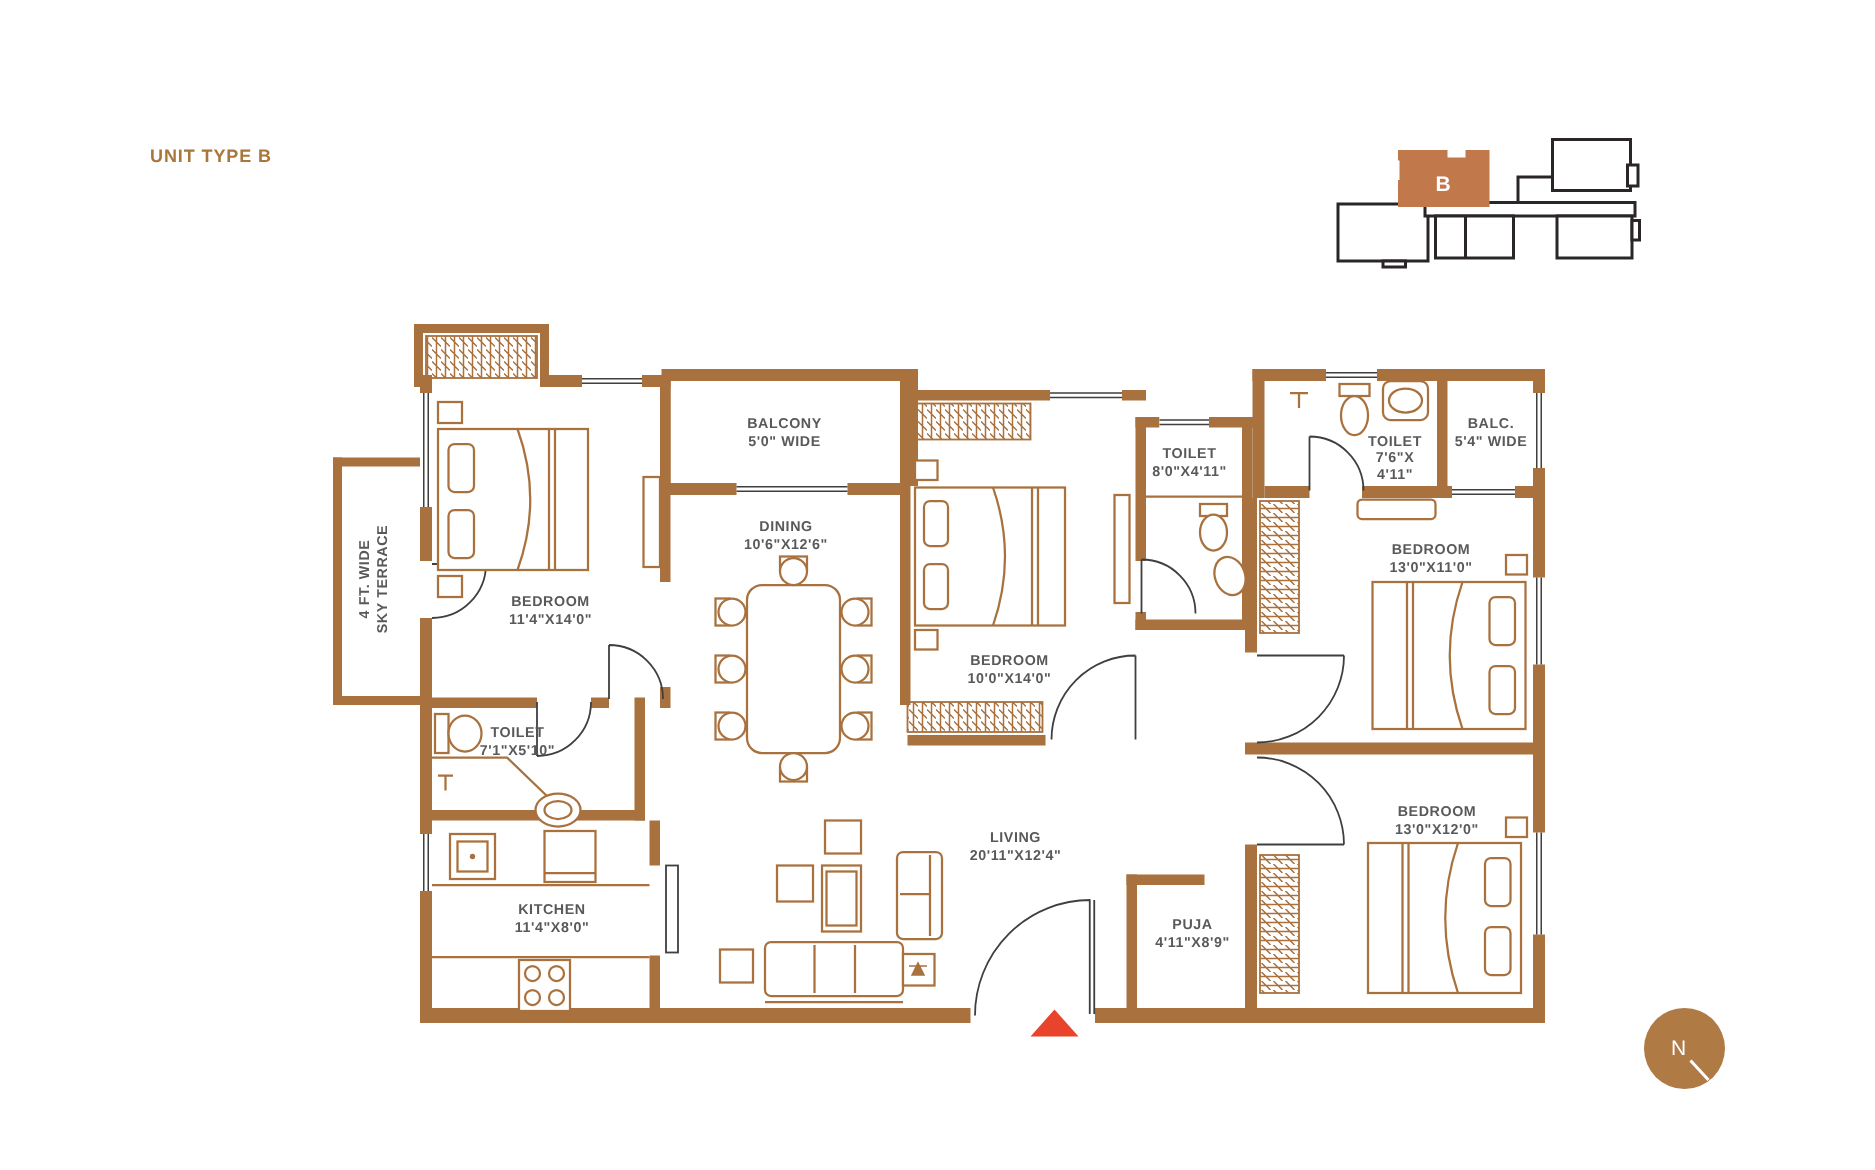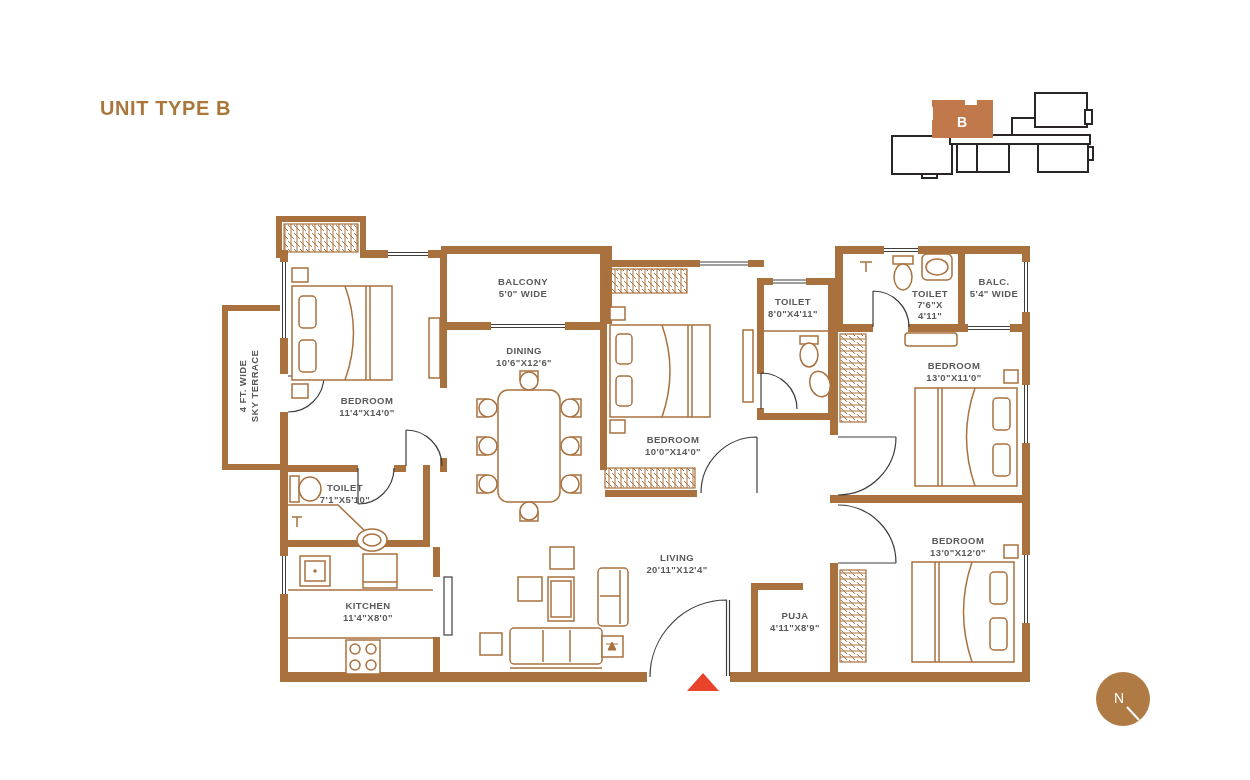--- a/index.html
+++ b/index.html
@@ -1,18 +1,18 @@
 <!DOCTYPE html>
 <html><head>
 <meta charset="utf-8">
 <style>
   html,body{margin:0;padding:0;background:#ffffff;}
   #stage{position:relative;width:1250px;height:780px;background:#ffffff;overflow:hidden;
          font-family:"Liberation Sans", sans-serif;}
-  #plan-title{position:absolute;left:100px;top:97px;font-size:20px;font-weight:bold;
+  #plan-title{position:absolute;left:100px;top:97px;font-size:12px;font-weight:bold;
               letter-spacing:.6px;color:#A9773B;}
   svg{position:absolute;left:0;top:0;}
   .wall{fill:#A8713E;stroke:none;}
   .winbg{fill:#ffffff;stroke:none;}
   .winl{stroke:#3f3f3f;stroke-width:1;fill:none;}
   .door{stroke:#3f3f3f;stroke-width:1.2;fill:none;}
   .furn{stroke:#A8713E;stroke-width:1.5;fill:#ffffff;}
   .furnl{stroke:#A8713E;stroke-width:1.5;fill:none;}
   .hatch{fill:url(#hv);stroke:#A8713E;stroke-width:1.2;}
   .hatchh{fill:url(#hh);stroke:#A8713E;stroke-width:1.2;}

